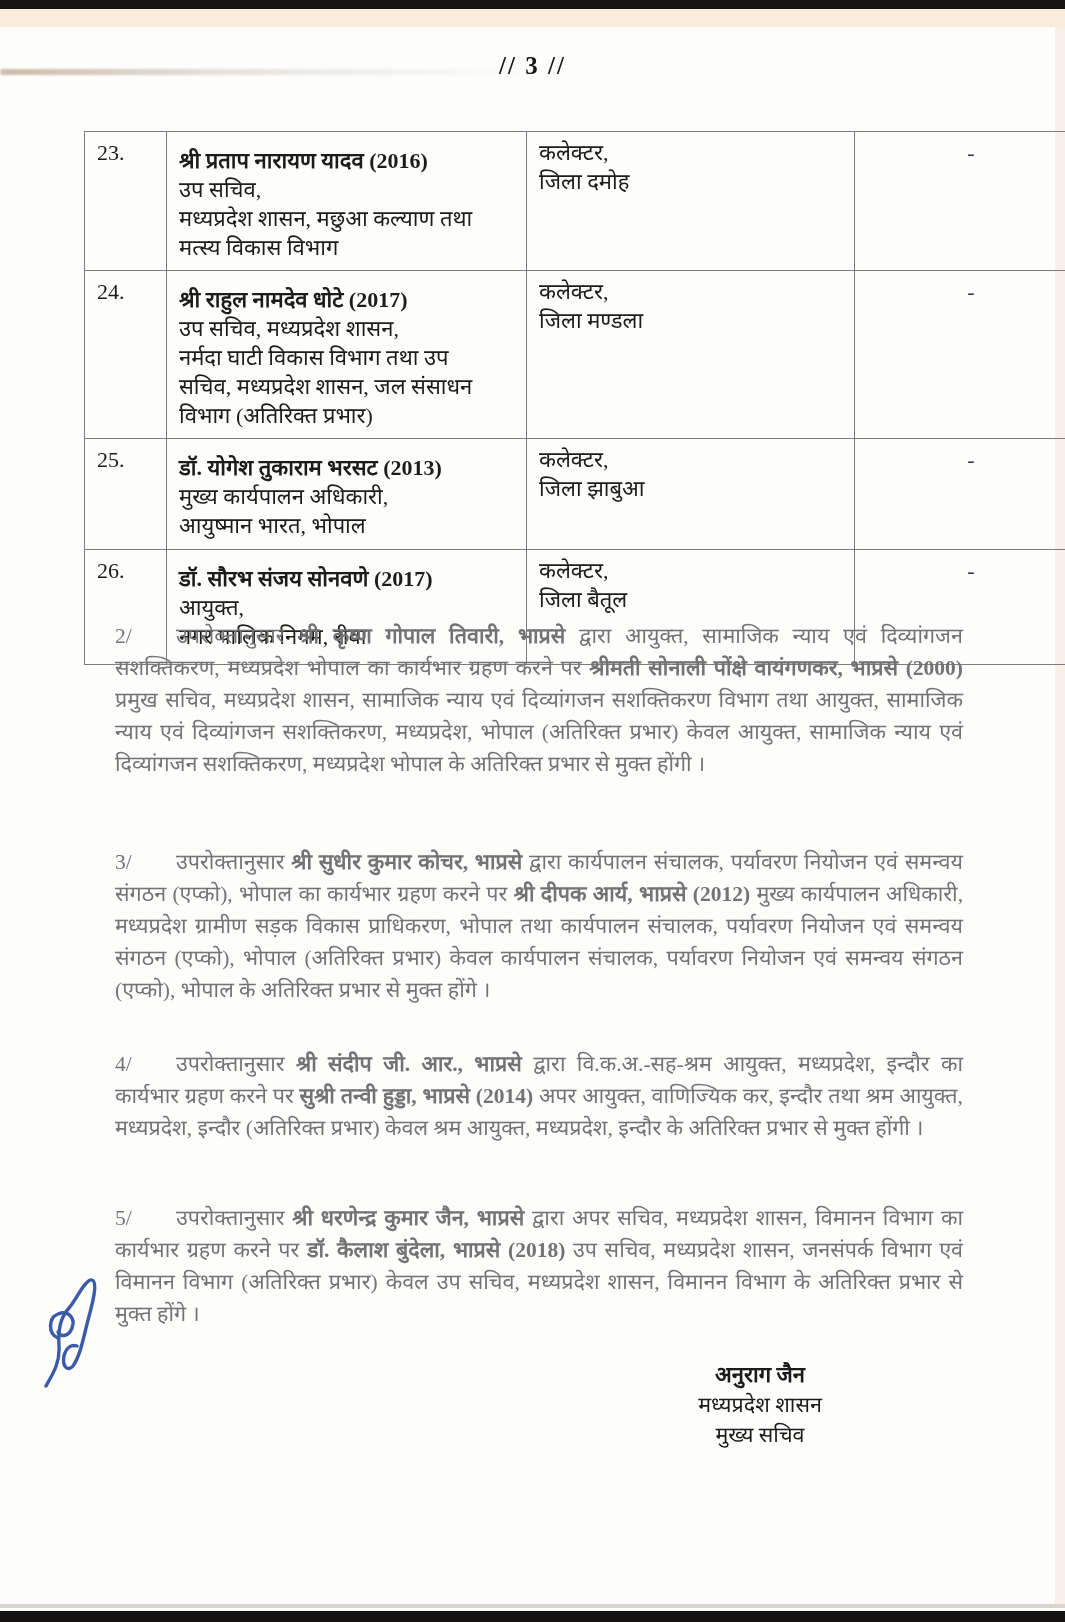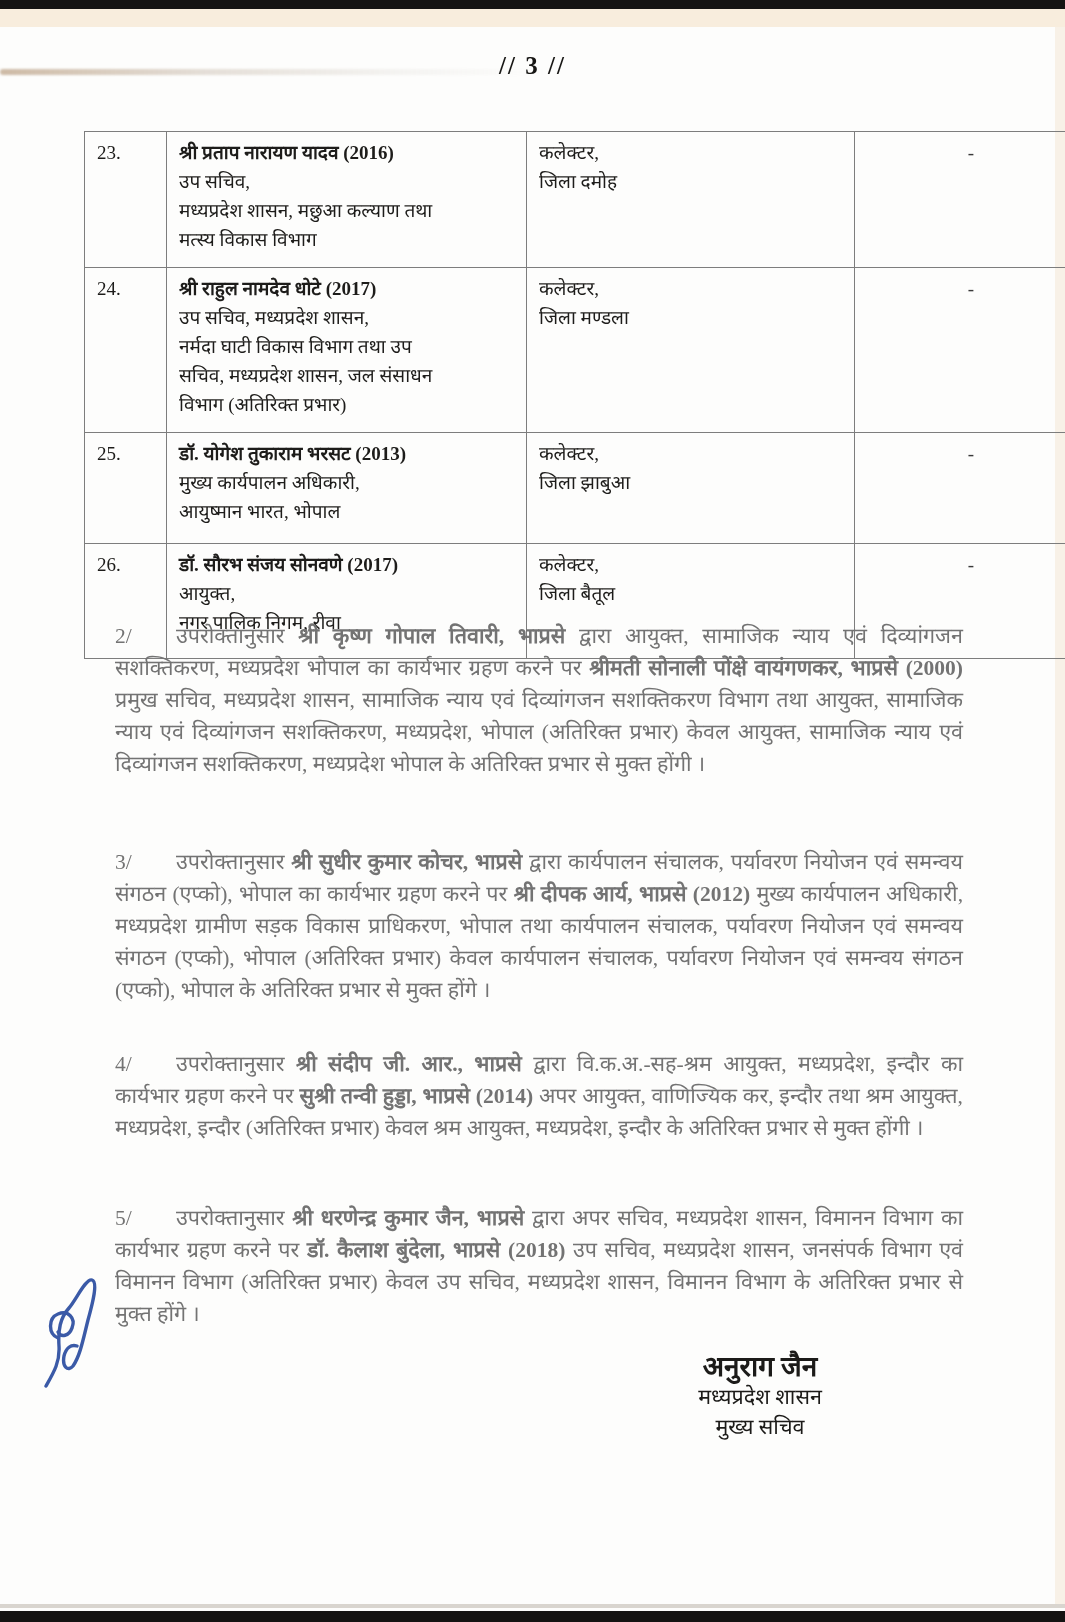--- a/index.html
+++ b/index.html
@@ -23,47 +23,47 @@
     position:absolute;top:52px;left:0;width:1065px;text-align:center;
     font-size:25px;font-weight:700;letter-spacing:2px;color:#171614;
   }
 
   table.officers{
     position:absolute;top:131px;left:84px;width:909px;
     border-collapse:collapse;table-layout:fixed;
   }
   table.officers td{
     border:1px solid #7d7d7d;vertical-align:top;
-    font-size:19px;line-height:29px;padding:6px 10px 8px 12px;
+    font-size:22px;line-height:29px;padding:6px 10px 8px 12px;
   }
   td.c-serial{width:59px;font-size:19px;padding-left:11px;padding-top:9px;font-family:"Liberation Serif","DejaVu Serif",serif;}
   td.c-name{width:337px;}
   td.c-post{width:305px;line-height:31px;}
   td.c-remark{width:208px;text-align:center;padding-top:6px;font-size:20px;color:#3a3a3a;}
   tr.r-23 td{height:121px;}
   tr.r-24 td{height:150px;}
   tr.r-25 td{height:96px;}
   tr.r-26 td{height:100px;}
-  .b{font-weight:700;}
+  .b{font-weight:700;margin-top:8px;}
 
   .para{
     position:absolute;left:115px;width:848px;
     font-size:21.5px;line-height:32px;text-align:justify;color:#737373;
   }
   .p2{top:620px;}
   .p3{top:846px;}
   .p4{top:1048px;}
   .p5{top:1202px;}
   .pnum{display:inline-block;width:61px;}
 
   .sig-block{
     position:absolute;top:1352px;left:545px;width:430px;
     text-align:center;font-size:21.5px;line-height:30px;color:#1c1b19;
   }
-  .sig-block .b{font-size:28px;}
+  .sig-block .b{font-size:22px;}
 
   .hand-sign{position:absolute;top:1268px;left:36px;width:72px;height:122px;}
 </style>
 </head>
 <body>
 
 <div class="canvas">
 
   <div class="strip-top-dark"></div>
   <div class="strip-top-cream"></div>

